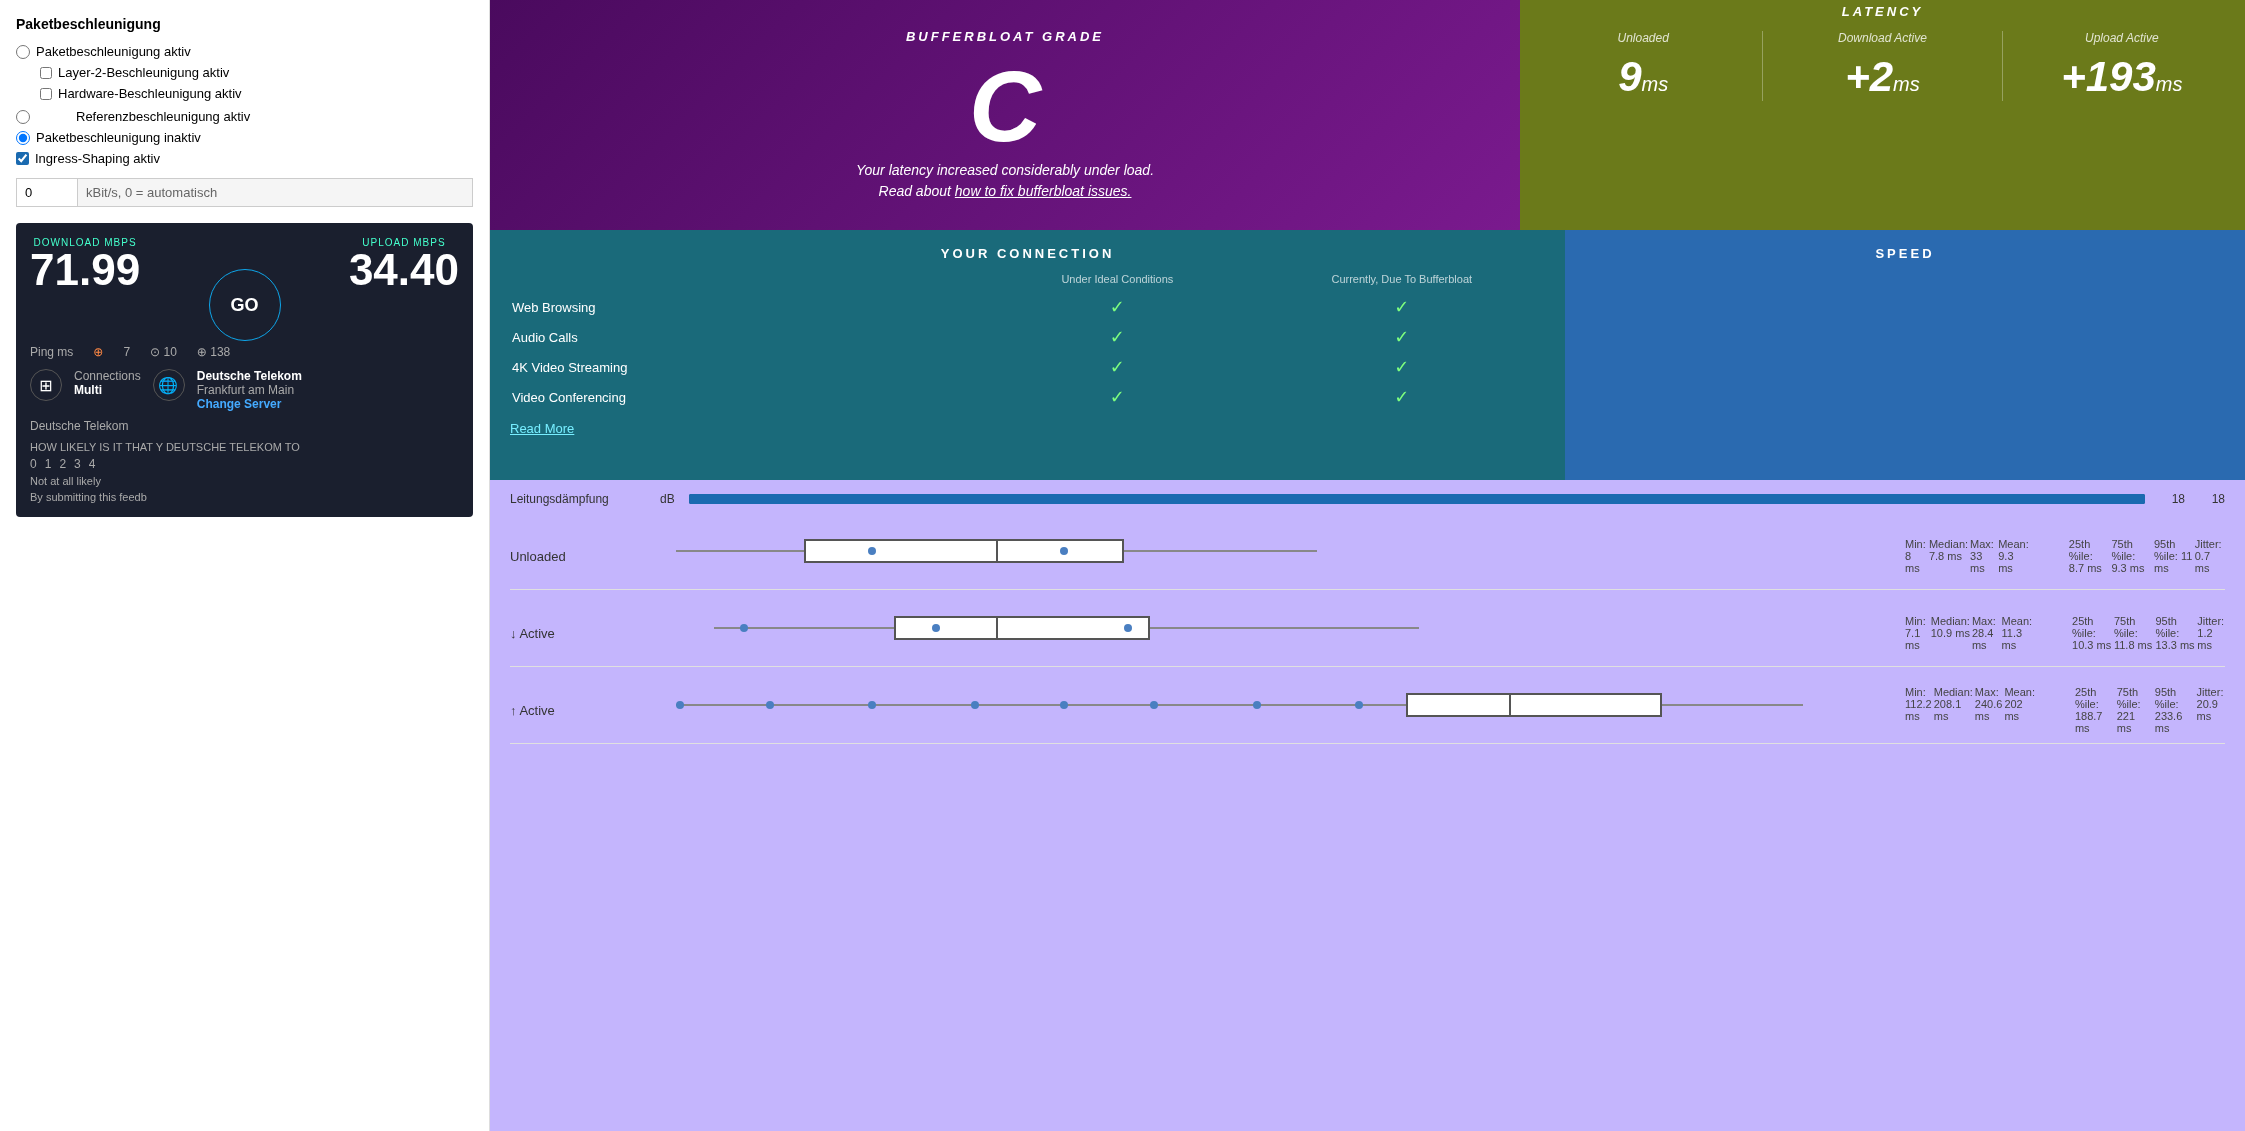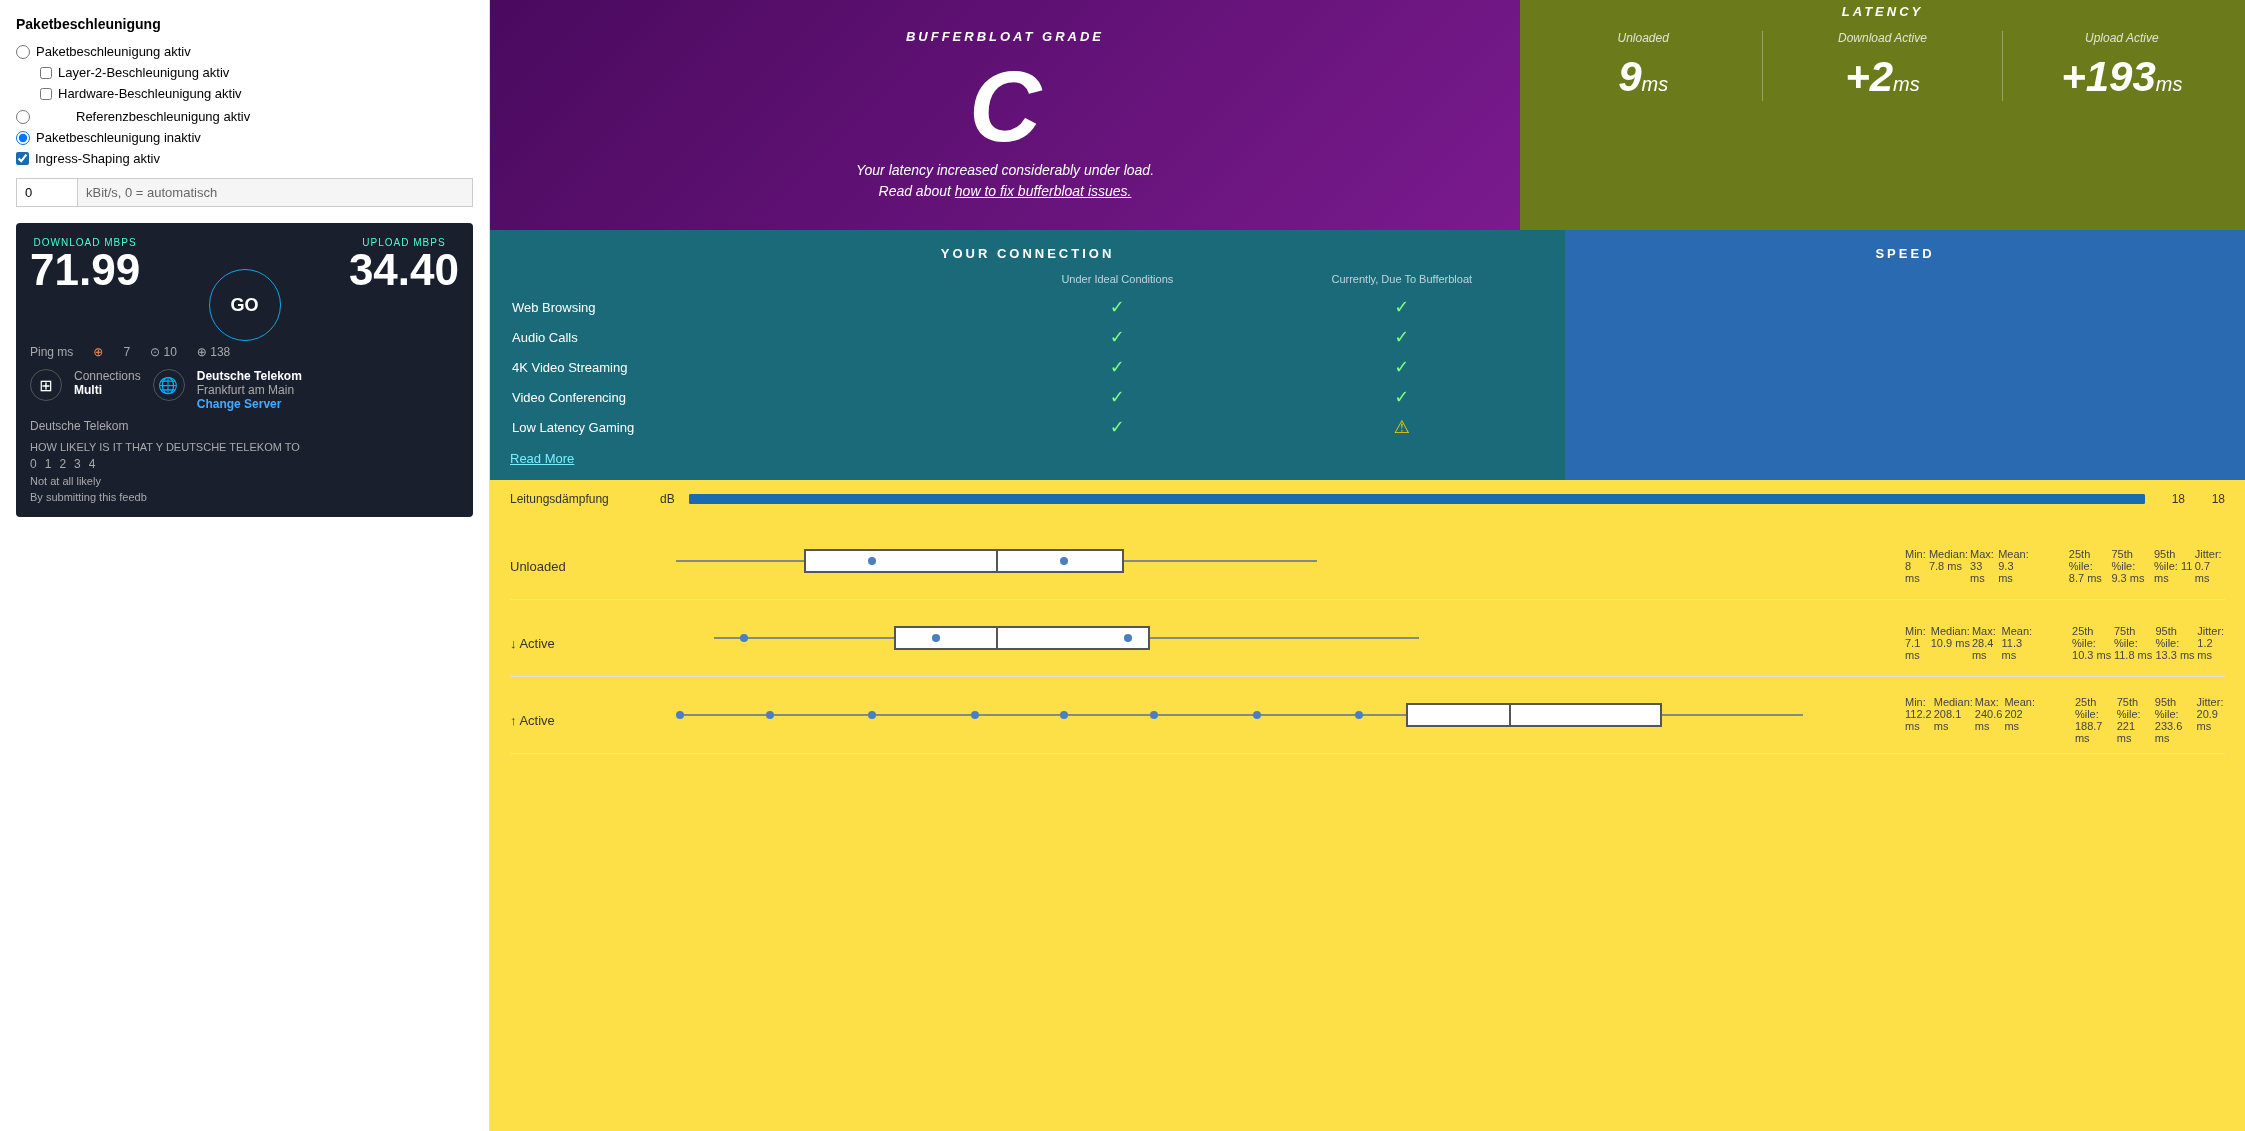--- a/index.html
+++ b/index.html
@@ -115,25 +115,25 @@
     .speed-cols { display: flex; justify-content: space-around; }
     .sp-col { text-align: center; }
     .sp-col-label { font-size: 14px; margin-bottom: 8px; }
     .sp-col-value { font-size: 56px; font-weight: bold; line-height: 1; }
     .sp-col-unit { font-size: 18px; font-weight: normal; }
     .speed-divider { width: 1px; background: rgba(255,255,255,0.3); }
 
     
     .bottom-area {
       flex: 1;
-      background: #fde047;
+      background: #c4b5fd;
       padding: 12px 20px;
       display: flex;
       flex-direction: column;
-      gap: 15px;
+      gap: 5px;
     }
     
     .bar-row { display: flex; align-items: center; gap: 10px; margin-bottom: 8px; font-size: 12px; }
     .bar-label { width: 140px; color: #333; }
     .bar-track { flex: 1; height: 10px; background: #1a4a8a; border-radius: 2px; position: relative; }
     .bar-fill { height: 100%; background: #1a6ab0; border-radius: 2px; }
     .bar-val { width: 30px; text-align: right; color: #333; font-size: 12px; }
 
     
     .chart-section { display: flex; flex-direction: column; gap: 10px; margin-top: 4px; }
@@ -308,25 +308,20 @@
             <tr>
     <td class="label-col">4K Video Streaming</td>
     <td class="val-col check">✓</td>
     <td class="val-col check">✓</td>
   </tr>
             <tr>
     <td class="label-col">Video Conferencing</td>
     <td class="val-col check">✓</td>
     <td class="val-col check">✓</td>
   </tr>
-            <tr>
-    <td class="label-col">Low Latency Gaming</td>
-    <td class="val-col check">✓</td>
-    <td class="val-col warn">⚠</td>
-  </tr>
           </tbody>
       </table>
       <a class="read-more" href="#">Read More</a>
     </div>
     <div class="speed-card">
       <h2>SPEED</h2>
     </div>
   </div>
 
   <div class="bottom-area">

